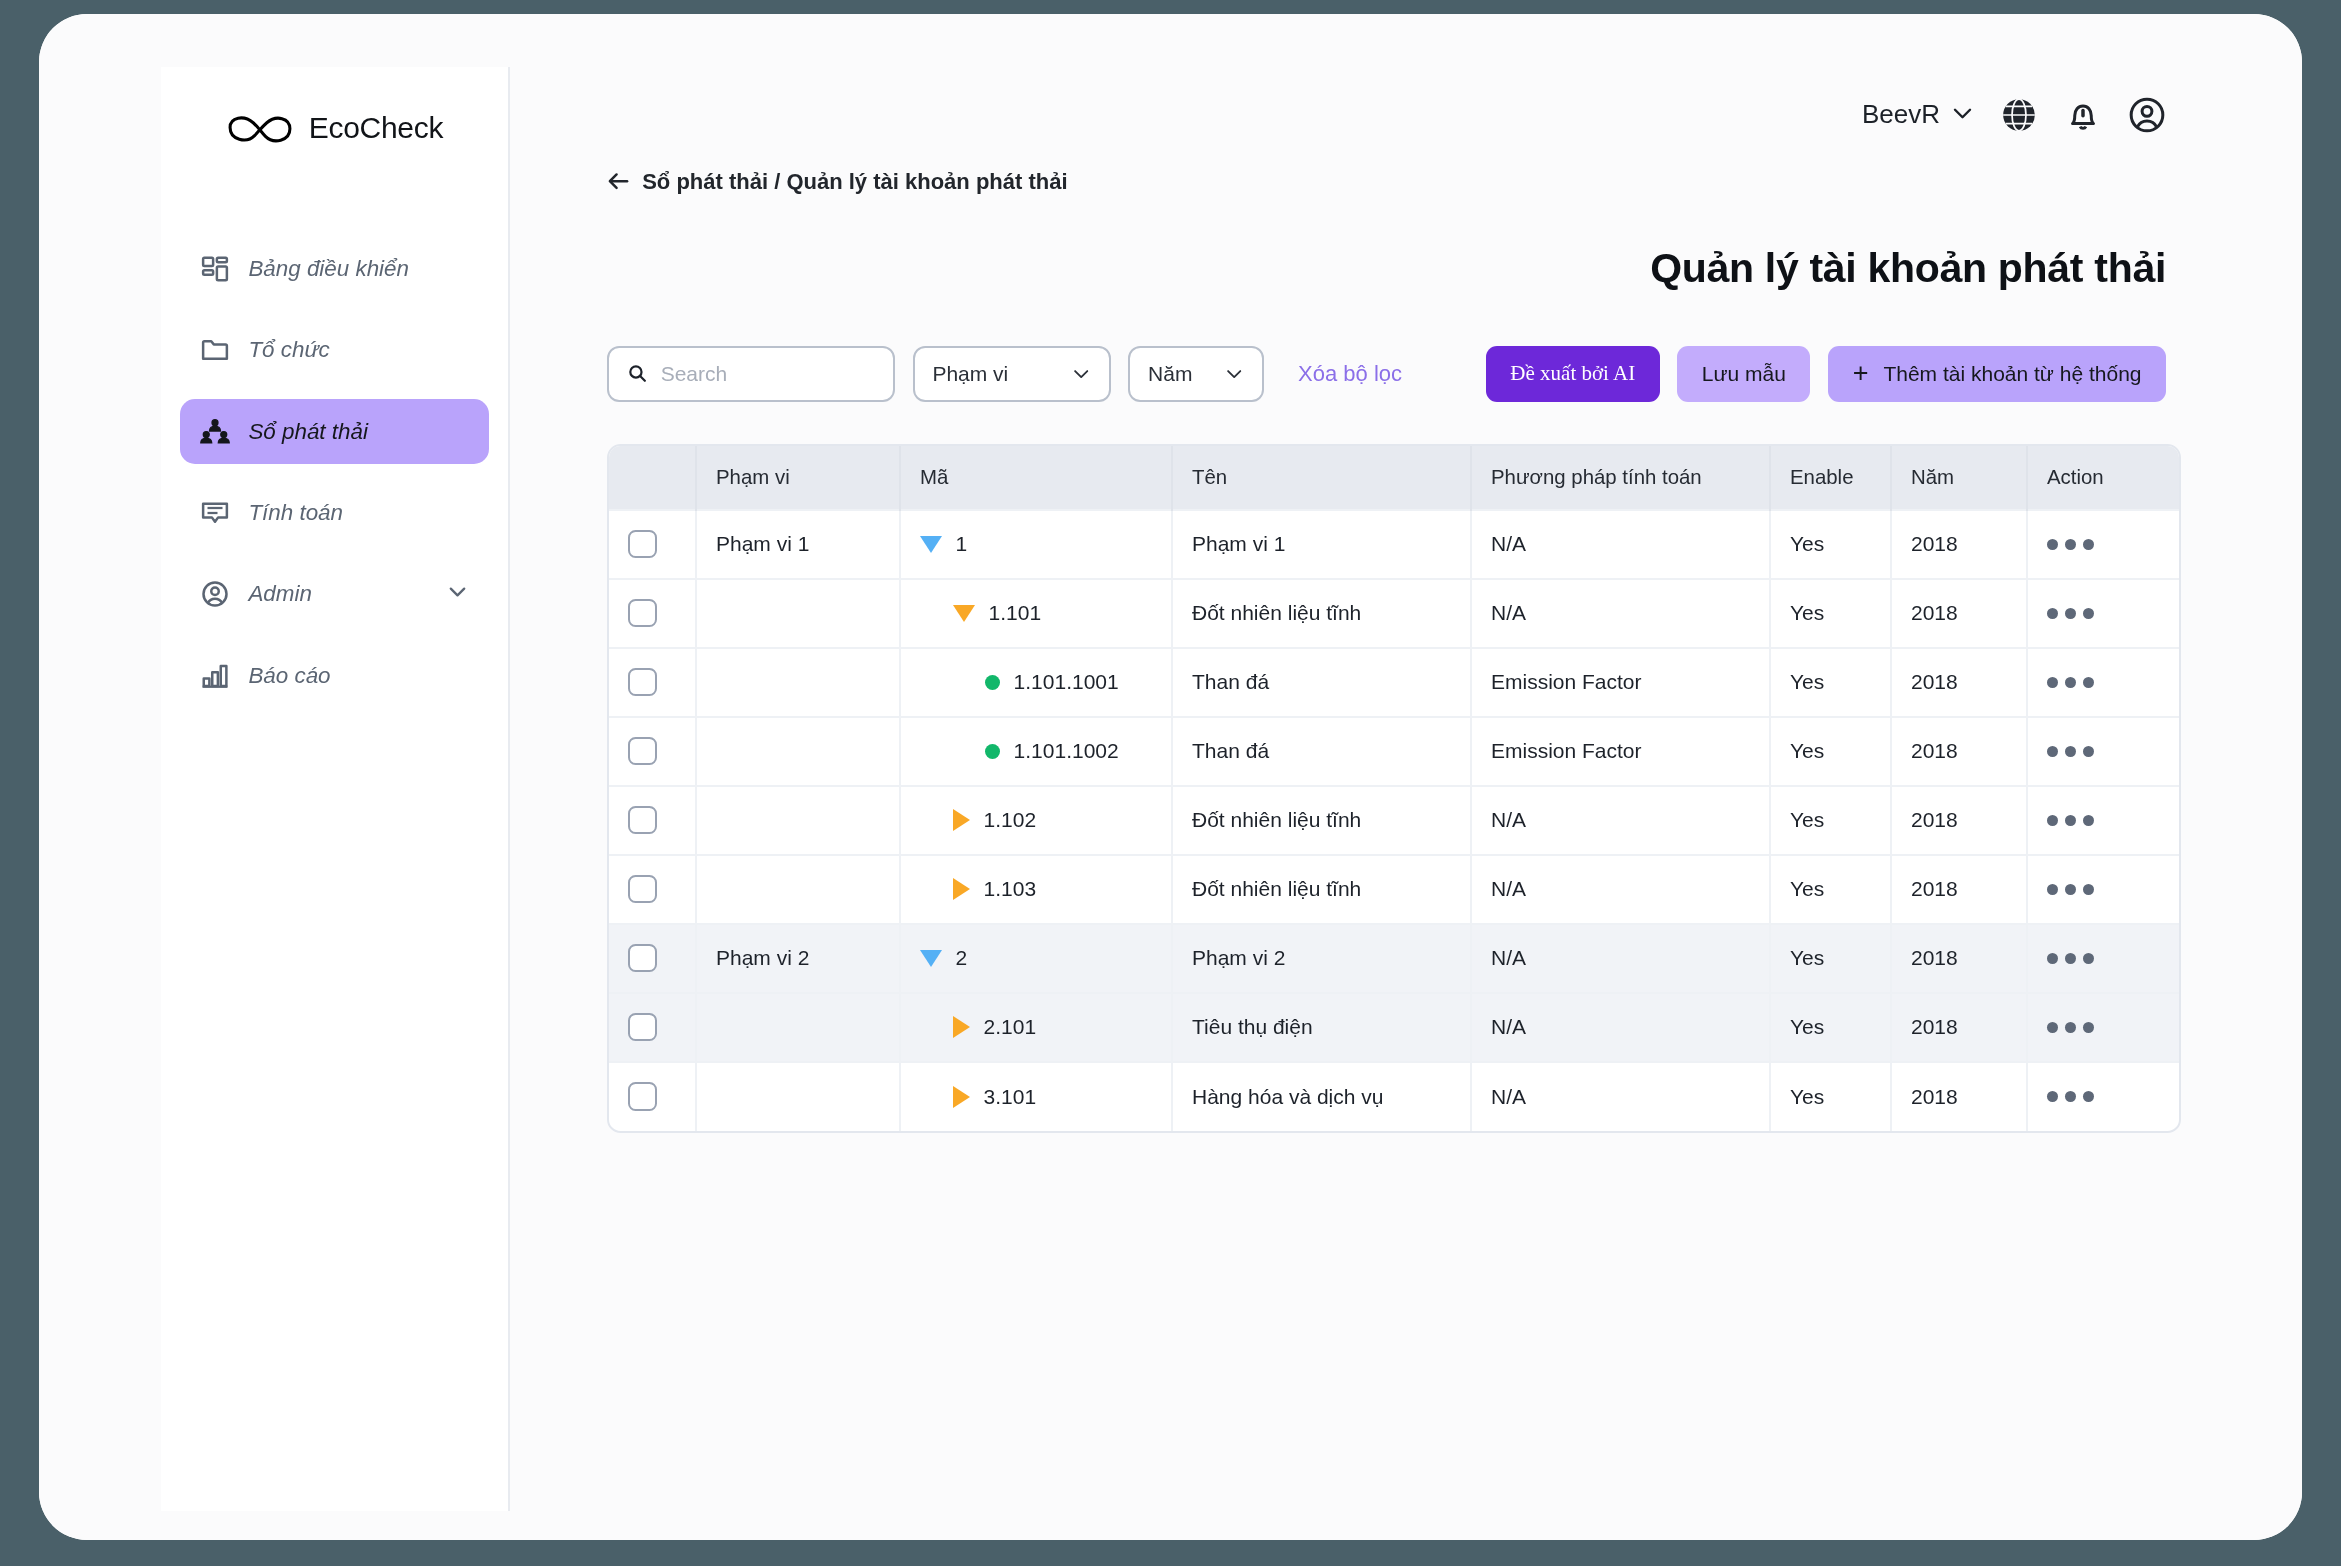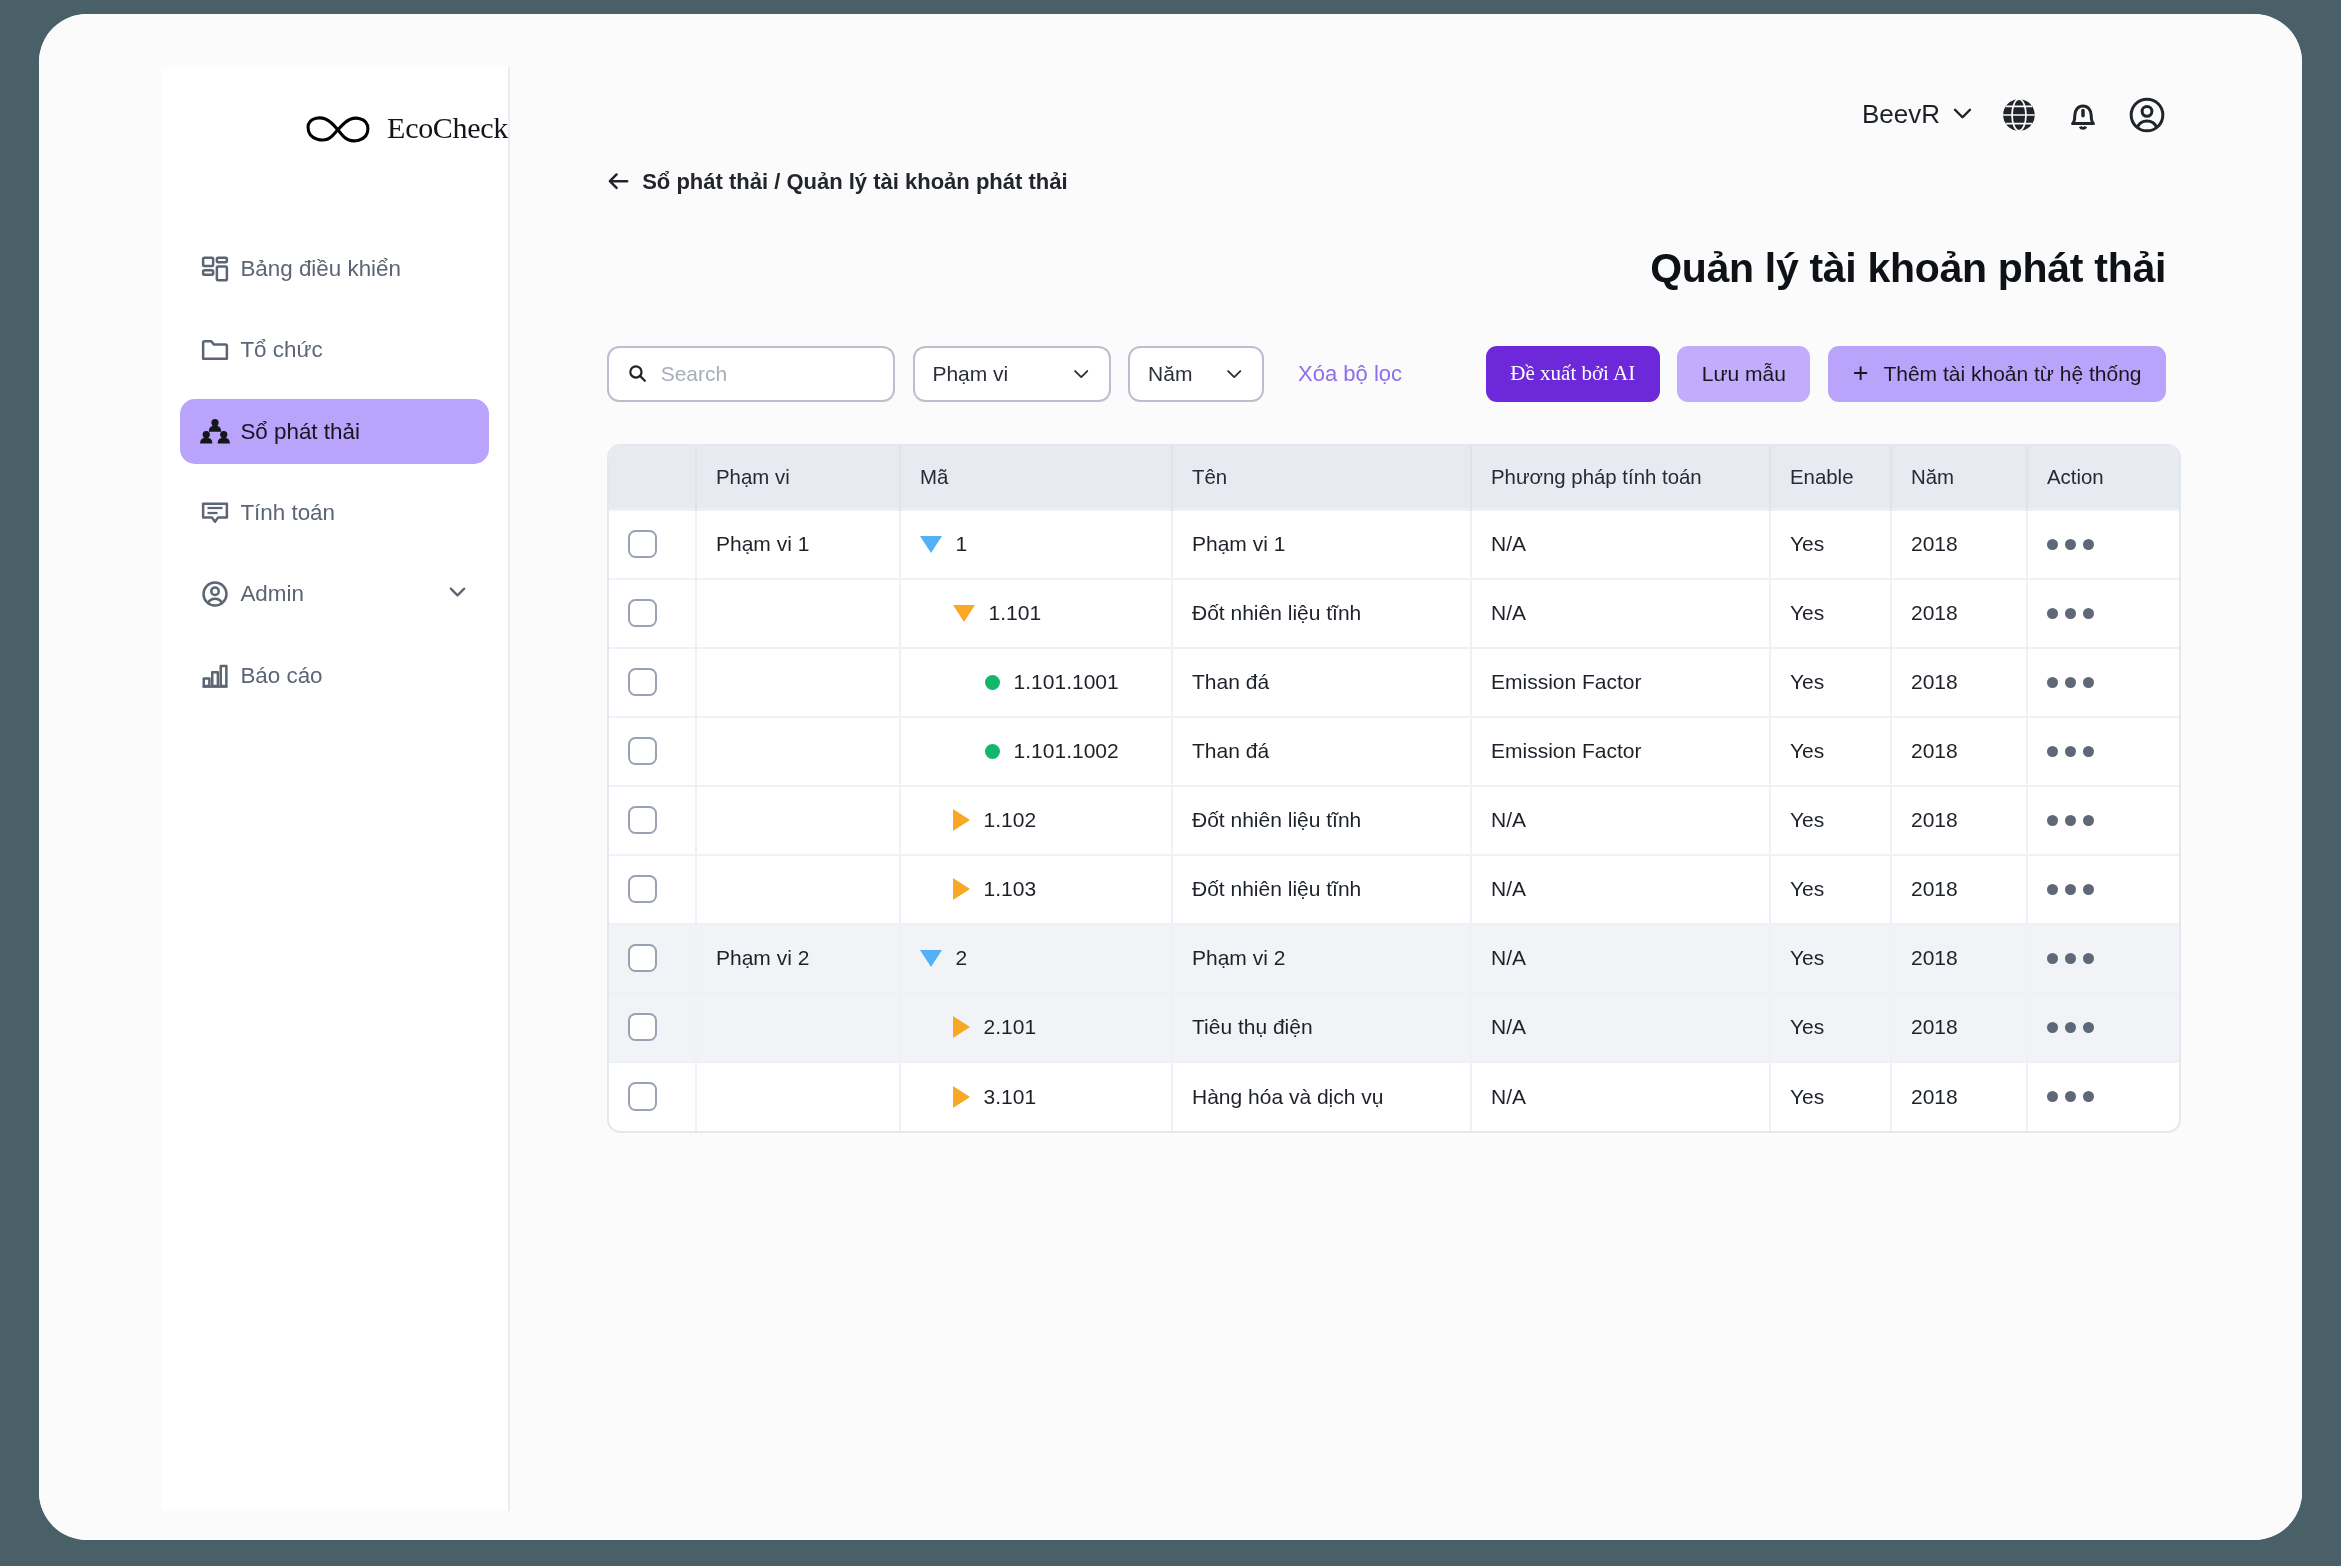--- a/index.html
+++ b/index.html
@@ -25,41 +25,41 @@
 
   
   .sidebar {
     position: absolute;
     left: 122px; top: 53px;
     width: 349px; height: 1444px;
     background: #ffffff;
     border-right: 2px solid #e8ebf0;
   }
   .brand {
-    display: flex; align-items: center; justify-content: flex-end;
+    display: flex; align-items: center; justify-content: center;
     gap: 15px;
     height: 102px;
     padding-top: 20.4px;
-    font-family: Liberation Serif, serif;
   }
   .brand-mark { width: 68px; height: 37px; display:block; }
   .brand-name {
     font-size: 30px; color: #111418; letter-spacing: -0.3px;
   }
   .nav { margin-top: 68px; padding: 0 19px; }
   .nav-item {
     display: flex; align-items: center;
-    gap: 10px;
+    gap: 18px;
     height: 65px;
     padding: 0 20.4px;
     border-radius: 15px;
     margin-bottom: 16.3px;
     color: #5b6573;
     font-size: 22.4px;
     cursor: pointer;
+    font-style: italic;
   }
   .nav-item .ico { width: 30px; height: 30px; flex: 0 0 30px; display:flex; align-items:center; justify-content:center;}
   .nav-item .ico svg { display:block; }
   .nav-item.active {
     background: #b9a3fb;
     color: #15171c;
   }
   .nav-item.active .ico svg { stroke: #15171c; fill: #15171c; }
   .nav-item .label { flex: 1 1 auto; white-space: nowrap; }
   .nav-chevron { width: 23px; height: 23px; flex:0 0 23px; }

